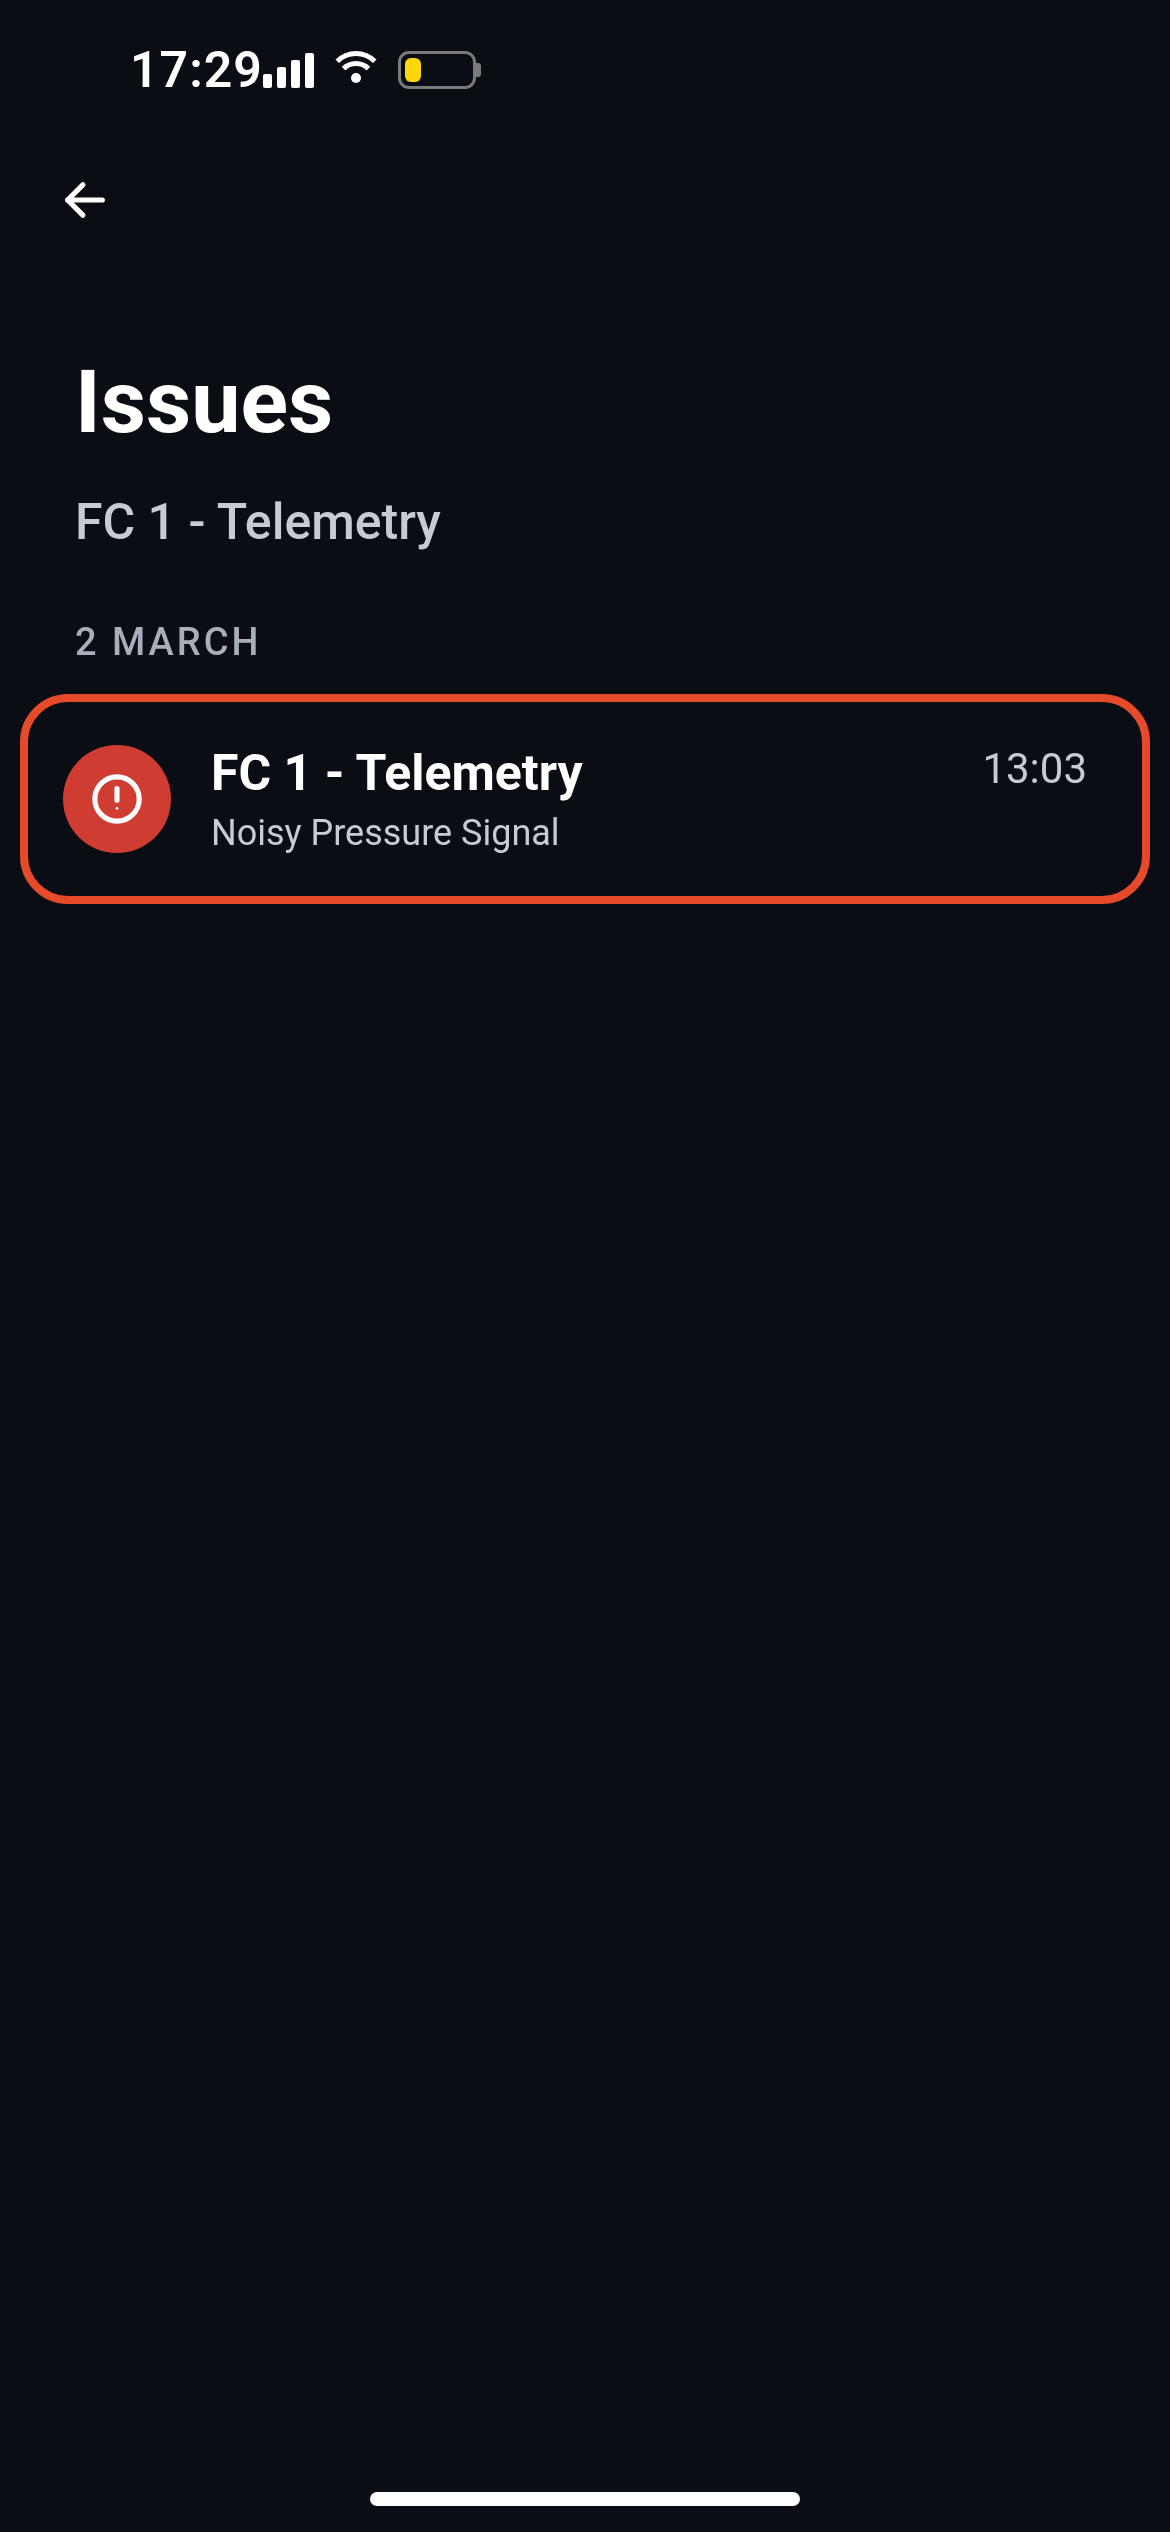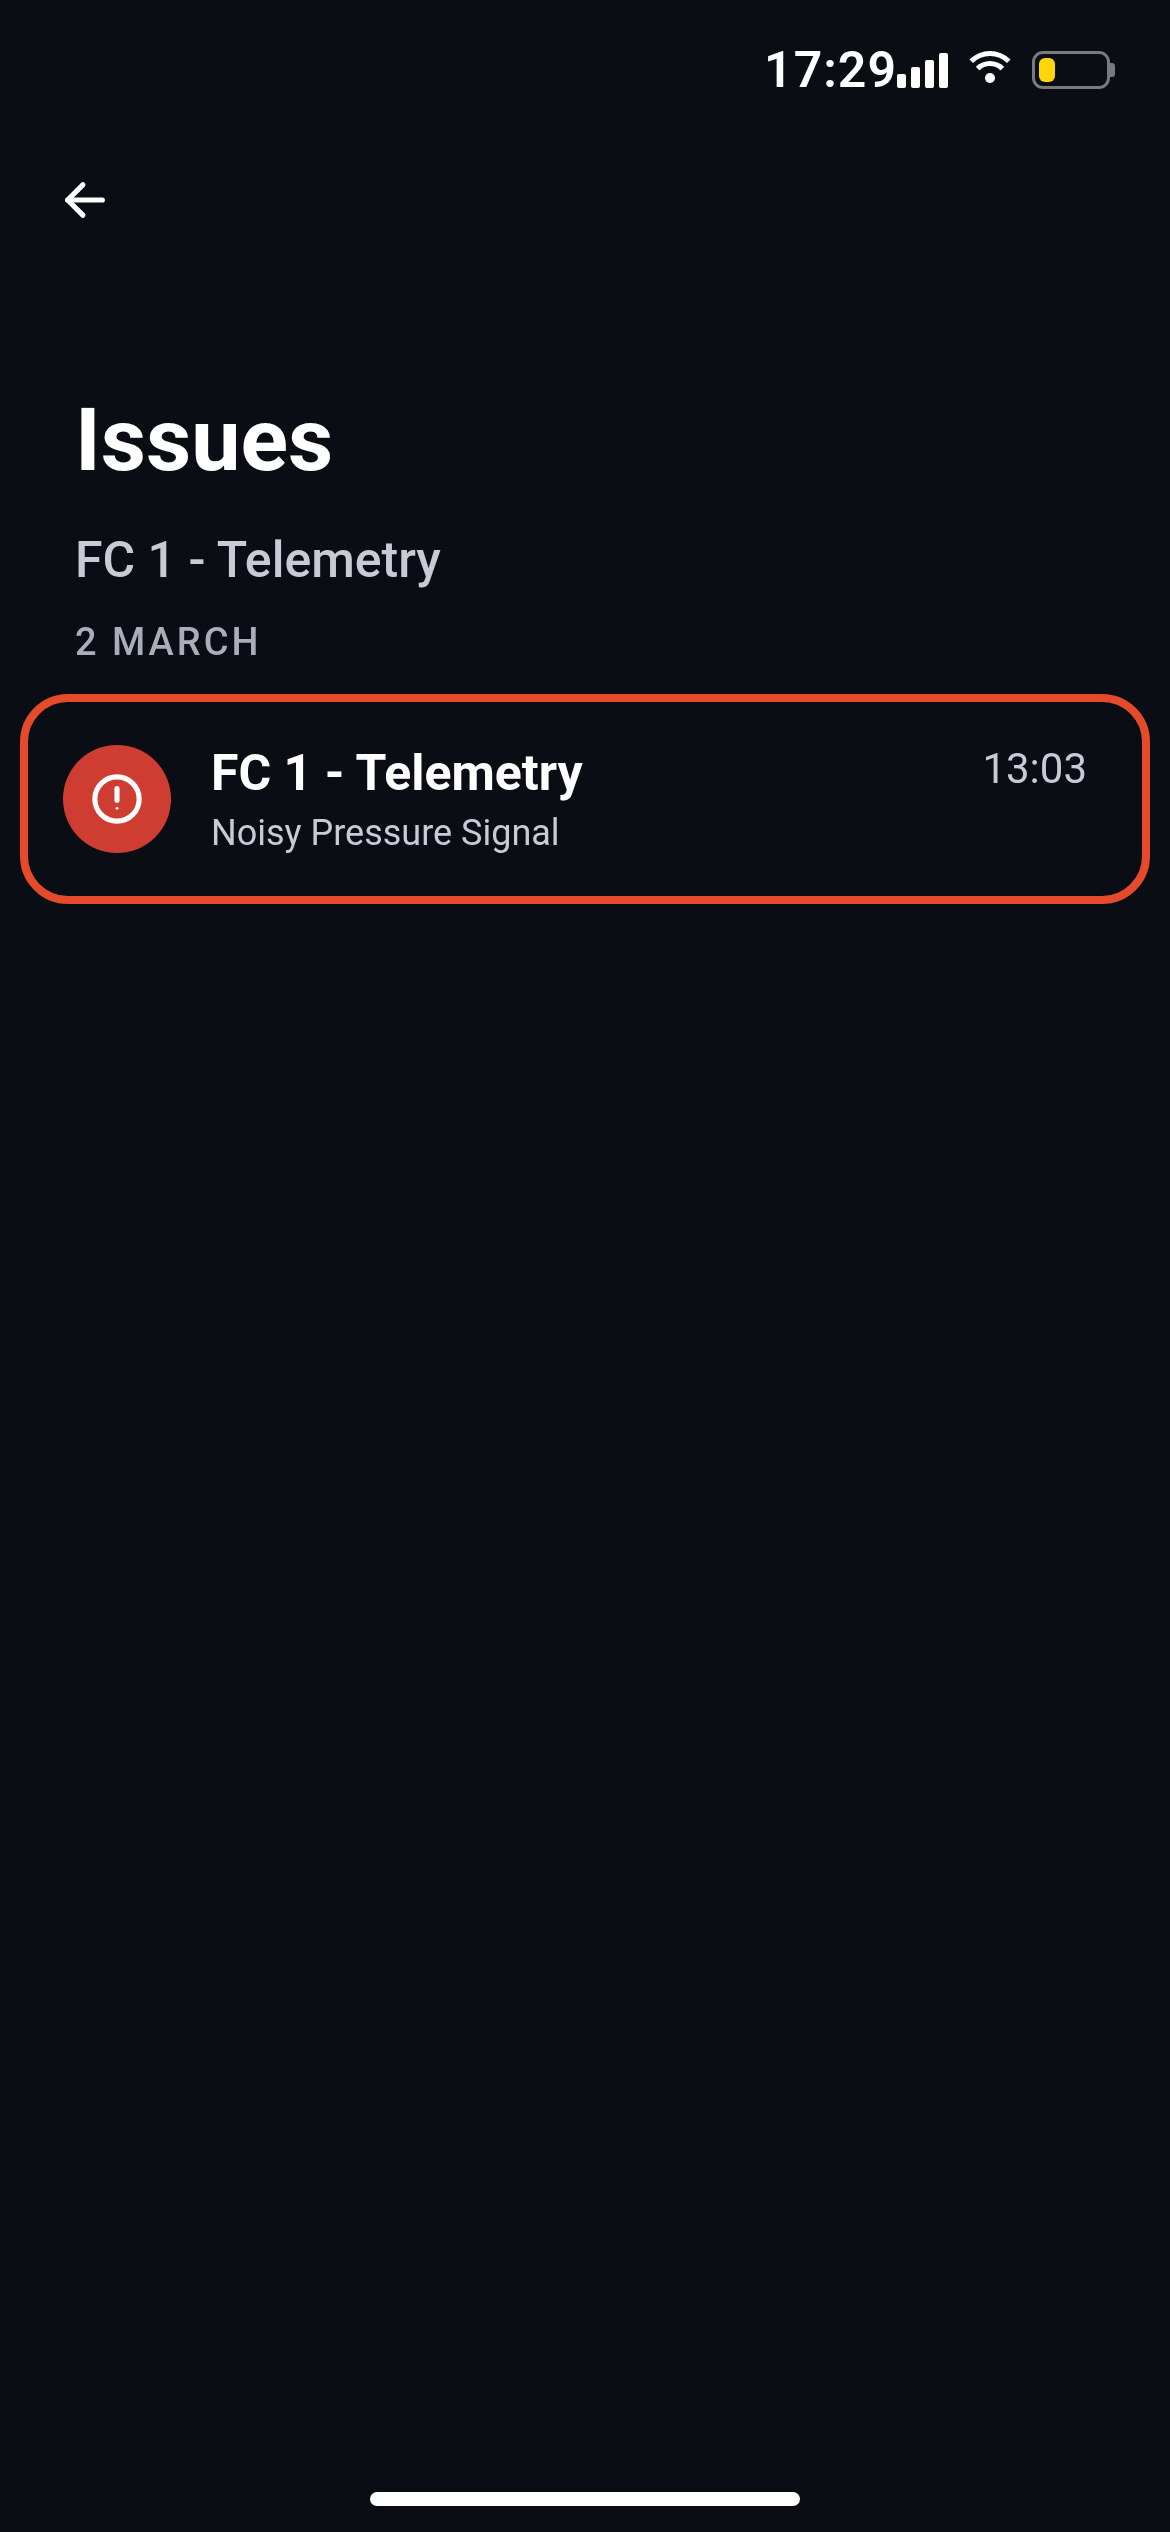--- a/index.html
+++ b/index.html
@@ -13,21 +13,21 @@
       overflow: hidden;
     }
 
     
     .status-bar {
       position: absolute;
       top: 0; left: 0; right: 0;
       height: 140px;
       display: flex;
       align-items: center;
-      justify-content: flex-end;
+      justify-content: flex-start;
       padding: 0 60px 0 130px;
     }
     .status-time {
       font-size: 50px;
       font-weight: 600;
       letter-spacing: 1px;
     }
     .status-right {
       display: flex;
       align-items: center;
@@ -75,21 +75,21 @@
     .back-btn {
       width: 60px; height: 60px;
       display:flex; align-items:center; justify-content:center;
       background:none; border:none; cursor:pointer;
     }
 
     
     .header {
       position: absolute;
       top: 350px;
-      left: 75px; right: 75px; margin-top: 38px;
+      left: 75px; right: 75px;
     }
     .page-title {
       font-size: 88px;
       font-weight: 700;
       color: #fff;
     }
     .page-subtitle {
       margin-top: 40px;
       font-size: 50px;
       font-weight: 500;

